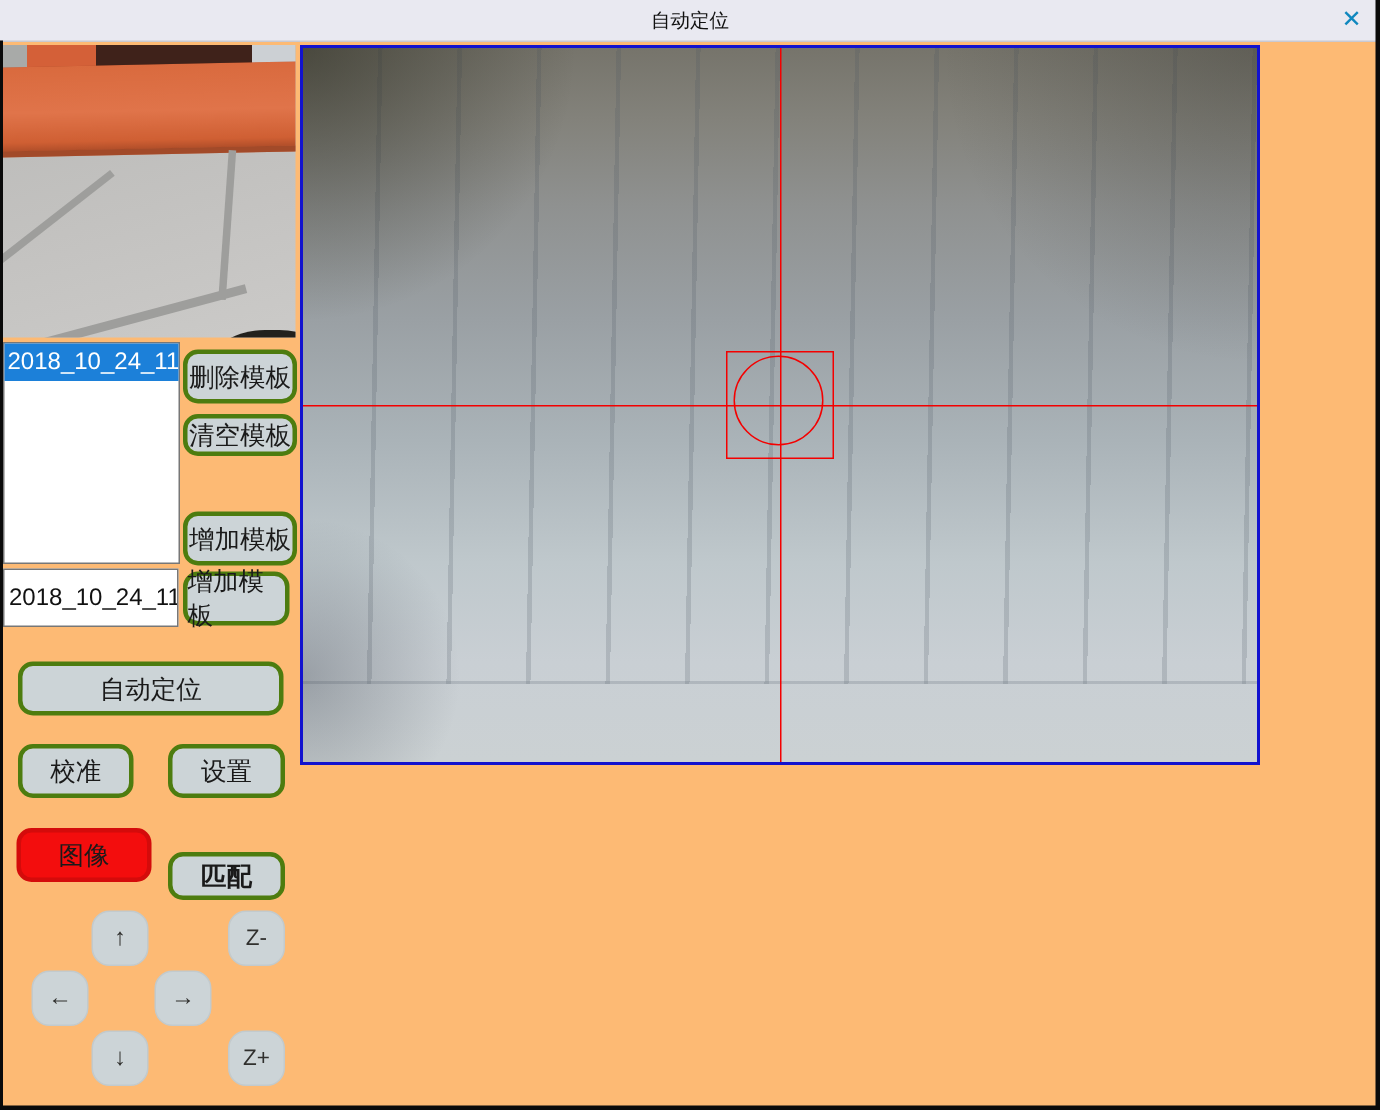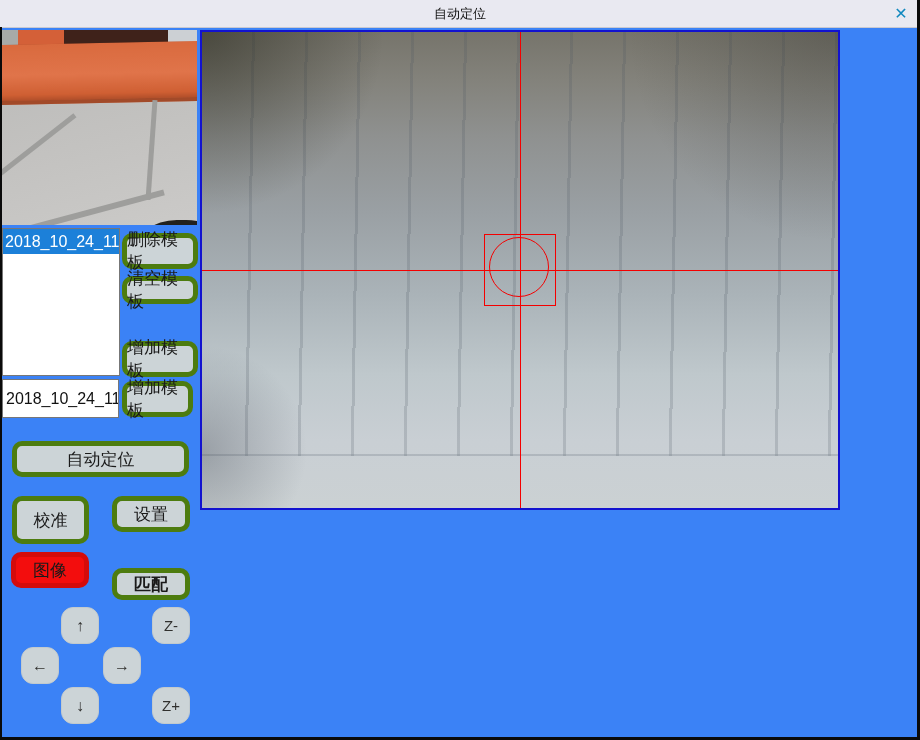--- a/index.html
+++ b/index.html
@@ -1,19 +1,19 @@
 <!DOCTYPE html>
 <html><head>
 <meta charset="utf-8">
 <style>
   * { margin:0; padding:0; box-sizing:border-box; }
   html,body { width:920px; height:740px; }
   body { font-family:"Liberation Sans","DejaVu Sans",sans-serif; background:#e6e6e6; overflow:hidden; }
 
-  #window { position:relative; width:920px; height:740px; background:#3b82f6; }
+  #window { position:relative; width:920px; height:740px; background:#fdba74; }
 
   
   .edge { position:absolute; background:#0a0a0a; z-index:50; }
   #edge-left   { left:0; top:27px; width:2px; height:713px; }
   #edge-right  { right:0; top:0; width:3px; height:740px; }
   #edge-bottom { left:0; bottom:0; width:920px; height:3px; }
 
   
   #titlebar { position:absolute; left:0; top:0; width:920px; height:28px;
               background:#e9e9f1; border-bottom:1px solid #c9c9d1; }
@@ -43,31 +43,31 @@
   
   #template-list { position:absolute; left:2px; top:228px; width:118px; height:148px;
                    background:#fff; border:1px solid #777; }
   .list-item-selected { height:25px; background:#1c80d9; color:#fff; font-size:16px;
                         line-height:25px; padding-left:2px; white-space:nowrap; overflow:hidden; }
   #template-name { position:absolute; left:2px; top:379px; width:117px; height:39px;
                    background:#fff; border:1px solid #777; font-size:16px; padding-left:3px;
                    font-family:"Liberation Sans","DejaVu Sans",sans-serif; color:#111; }
 
   
-  .btn { position:absolute; background:#ccd4d7; border:5px solid #4d7c0f; border-radius:10px;
+  .btn { position:absolute; background:#ccd4d7; border:3px solid #4d7c0f; border-radius:10px;
          font-size:17px; color:#1a1a1a; display:flex; align-items:center; justify-content:center;
          cursor:pointer; }
   #btn-delete  { left:122px; top:233px; width:76px; height:36px; }
   #btn-clear   { left:122px; top:276px; width:76px; height:28px; }
   #btn-engrave { left:122px; top:341px; width:76px; height:36px; }
   #btn-add     { left:122px; top:381px; width:71px; height:36px; }
   #btn-locate-cut { left:12px; top:441px; width:177px; height:36px; }
-  #btn-calibrate  { left:12px;  top:496px; width:77px; height:48px; }
+  #btn-calibrate  { left:12px;  top:496px; width:77px; height:36px; }
   #btn-settings   { left:112px; top:496px; width:78px; height:36px; }
-  #btn-image      { left:11px;  top:552px; width:78px; height:36px; background:#f30d0d; border-color:#d40b0b; }
+  #btn-image      { left:11px;  top:552px; width:90px; height:36px; background:#f30d0d; border-color:#d40b0b; }
   #btn-match      { left:112px; top:568px; width:78px; height:32px;font-weight:bold; }
 
   .jog { position:absolute; width:38px; height:37px; background:#ccd4d7; border:1px solid #c2cacd;
          border-radius:12px; font-size:16px; color:#30302e; display:flex; align-items:center;
          justify-content:center; cursor:pointer; }
   #jog-up     { left:61px;  top:607px; }
   #jog-zminus { left:152px; top:607px; font-size:15px; }
   #jog-left   { left:21px;  top:647px; }
   #jog-right  { left:103px; top:647px; }
   #jog-down   { left:61px;  top:687px; }

